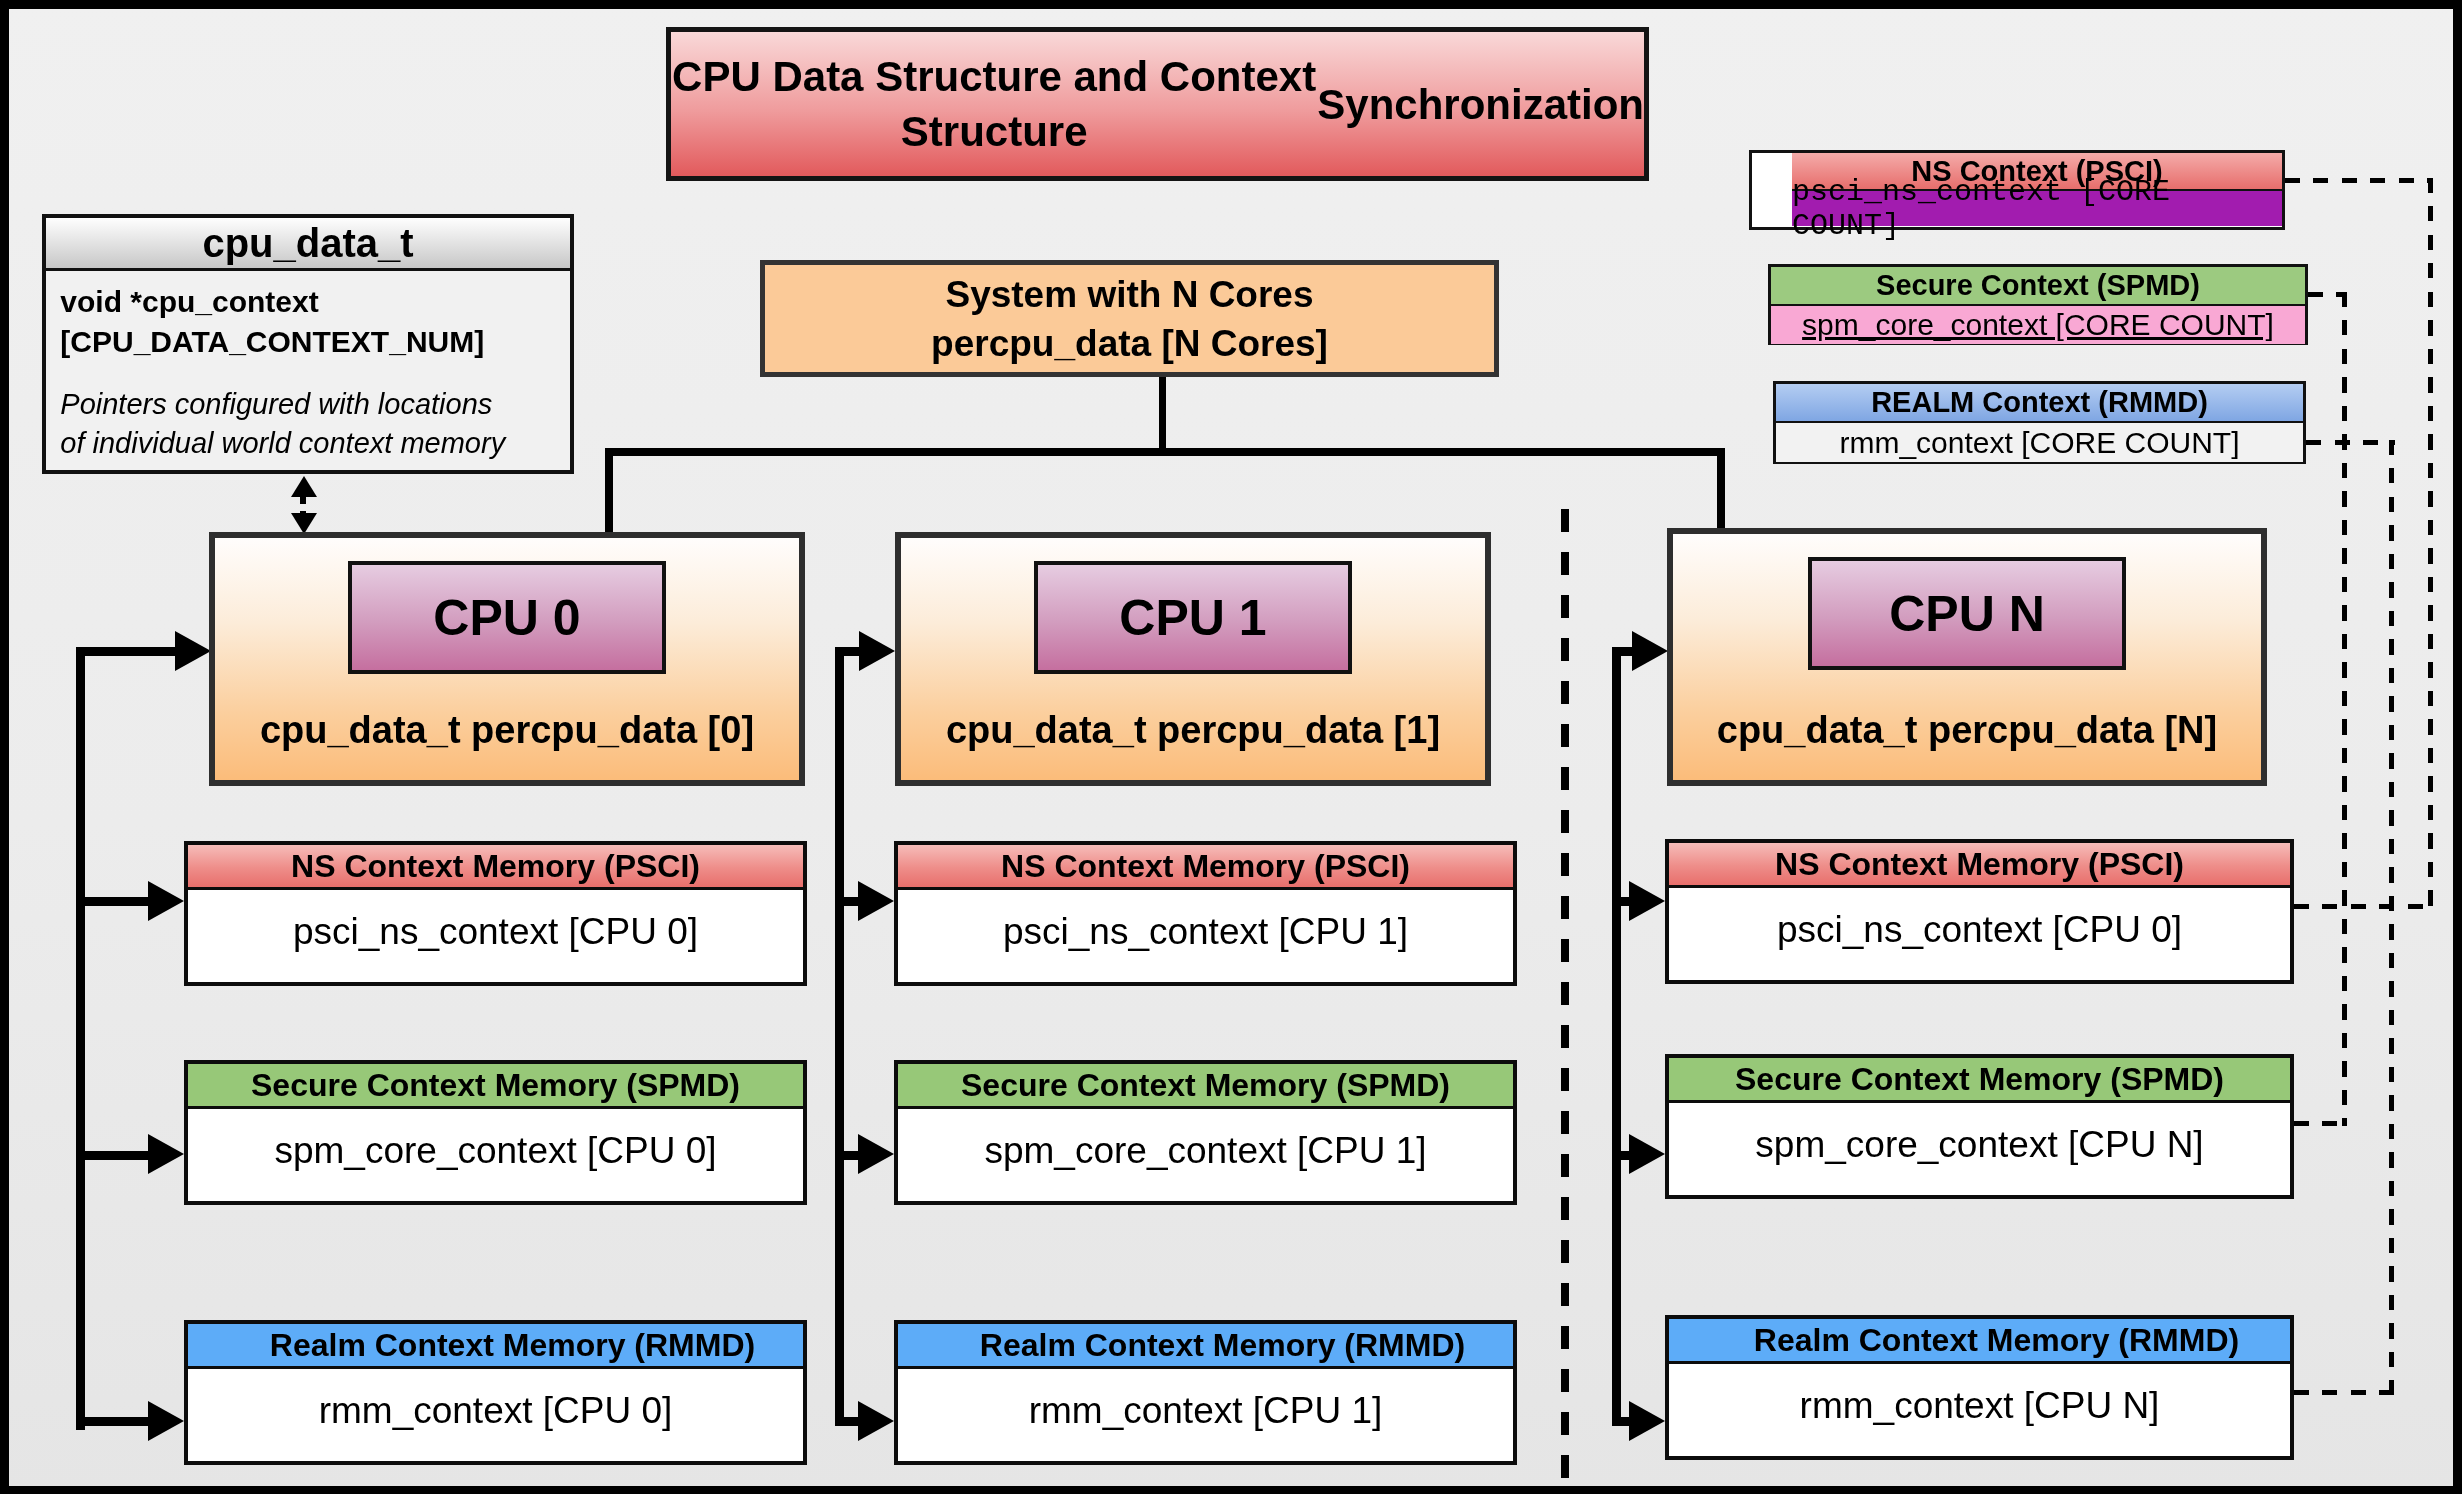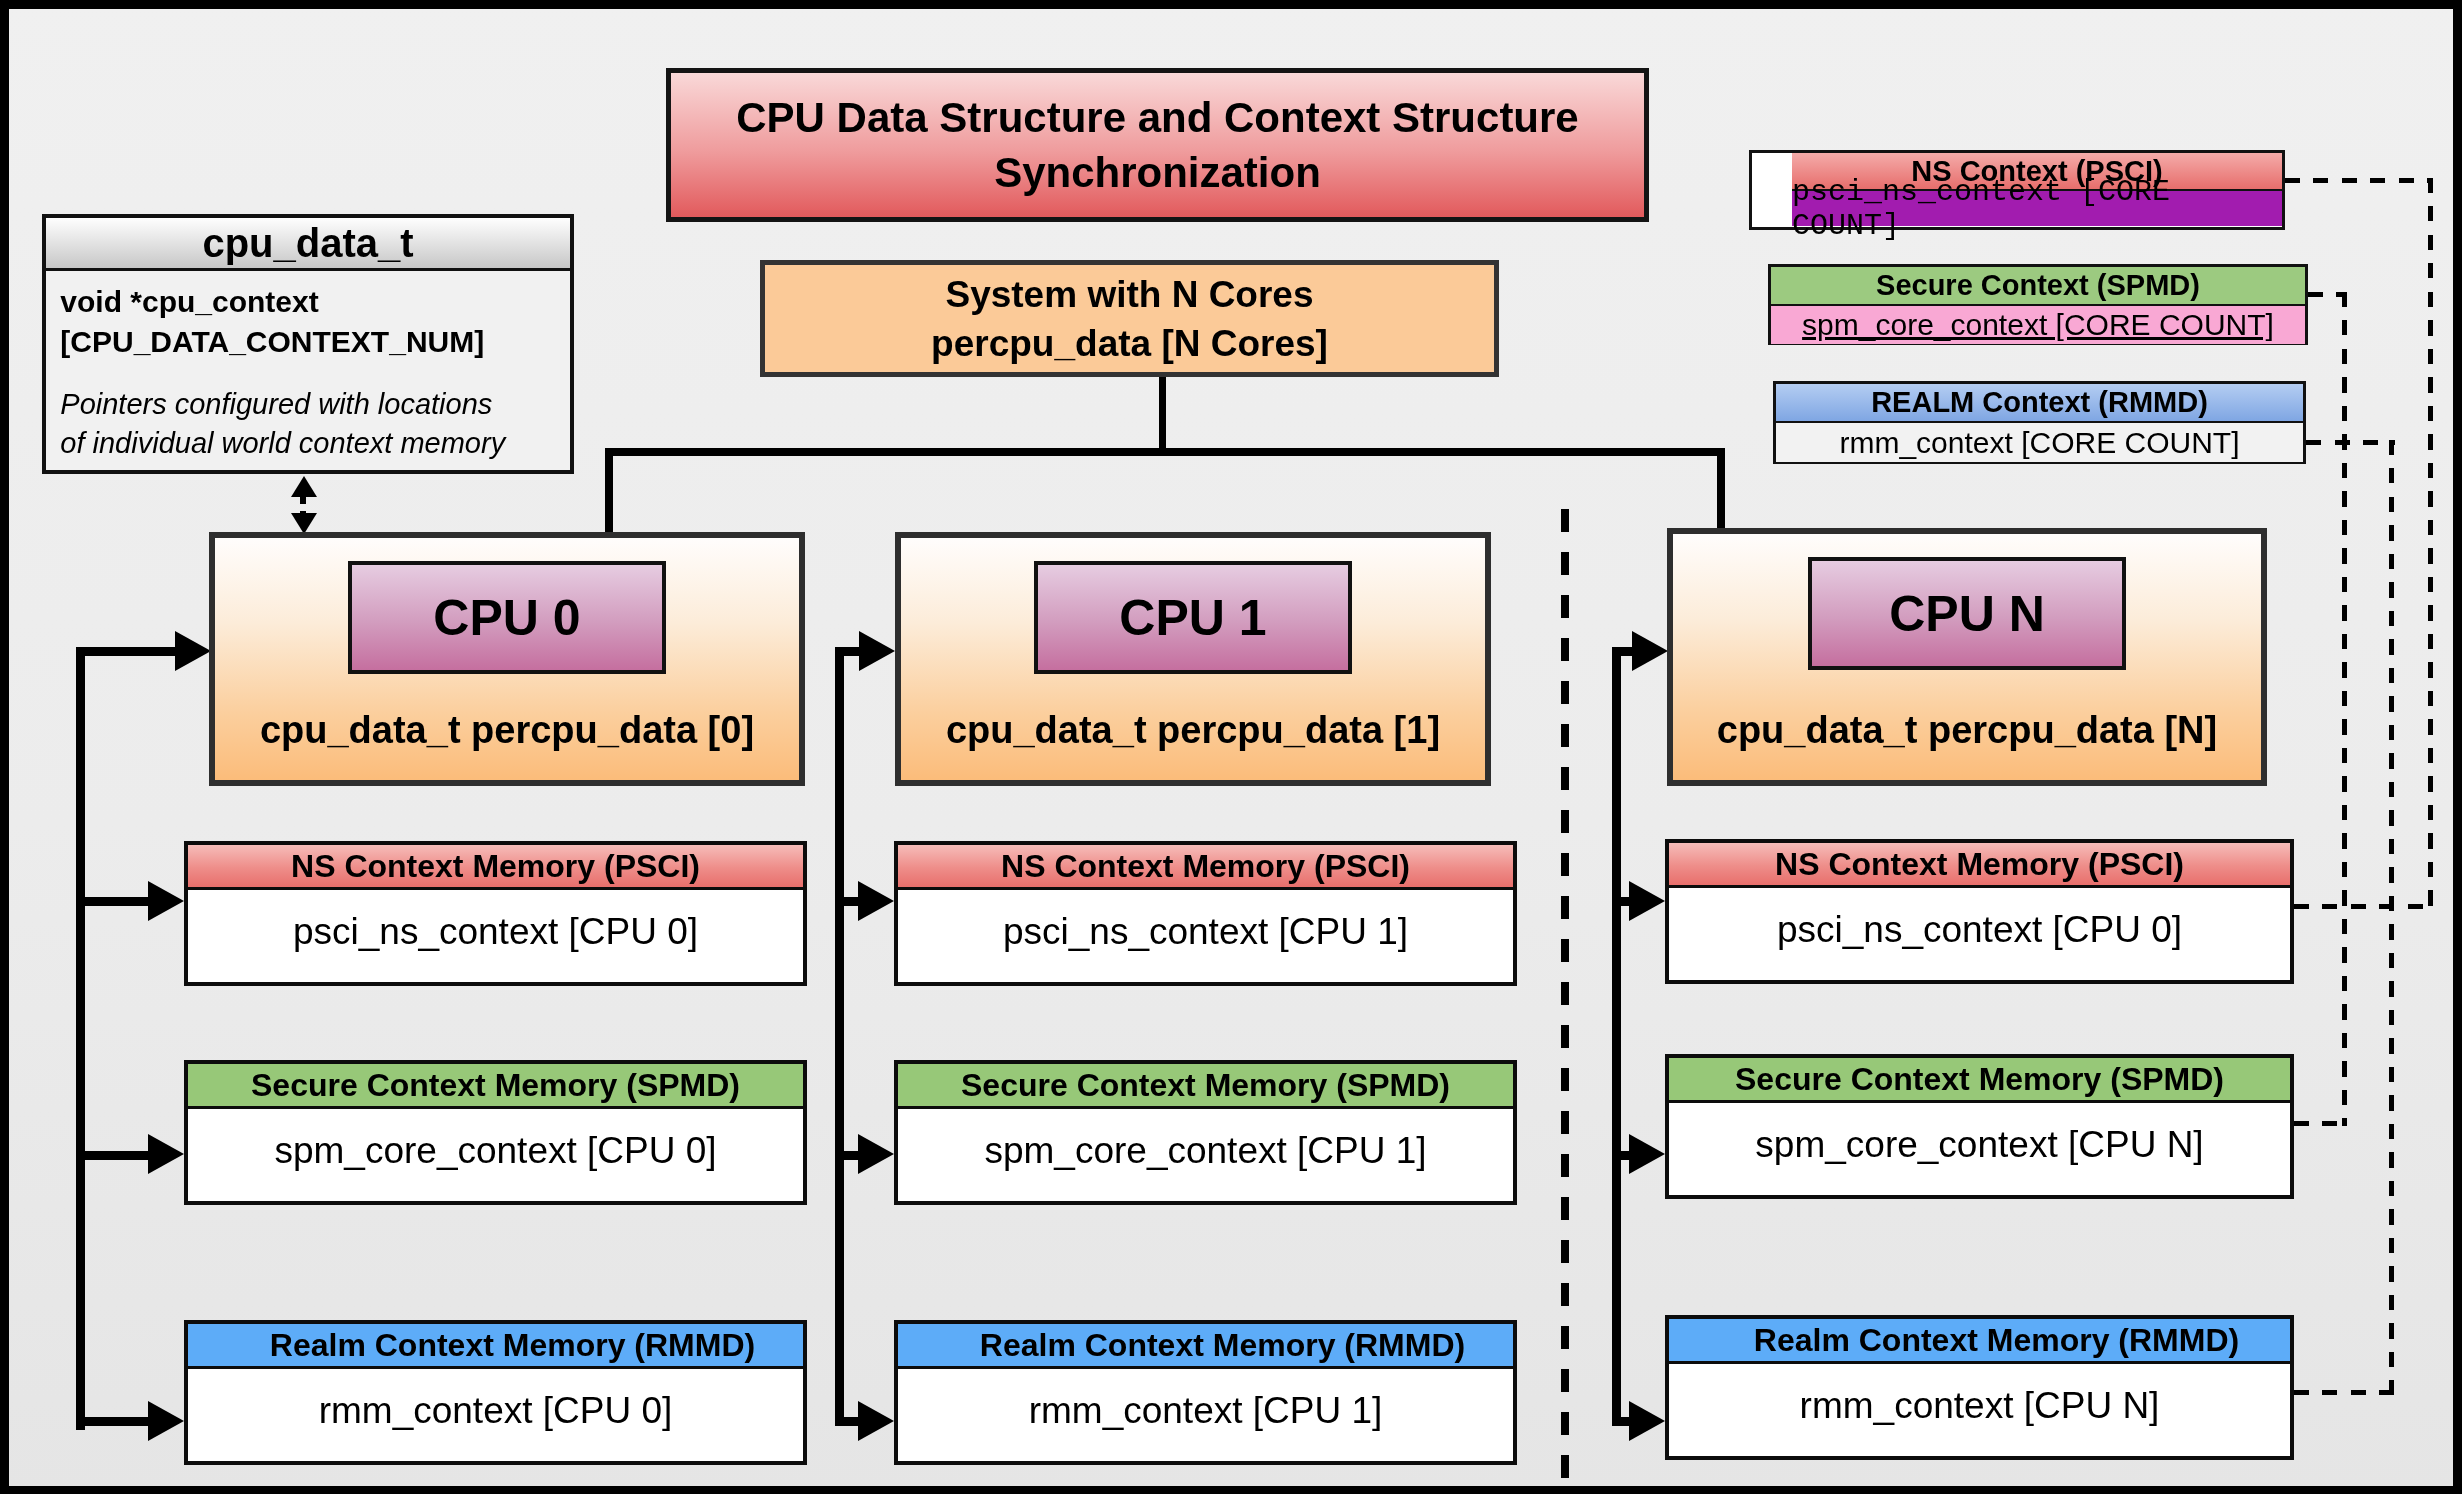--- a/index.html
+++ b/index.html
@@ -5,22 +5,22 @@
   html,body{margin:0;padding:0;background:#ddd;}
   .canvas{position:relative;width:2462px;height:1495px;overflow:hidden;
     background:linear-gradient(180deg,#f0f0f0 0%,#ececec 55%,#e5e5e5 100%);
     font-family:"Liberation Sans",sans-serif;color:#000;}
   .abs{position:absolute;box-sizing:border-box;}
   .frame{position:absolute;inset:0;border:9px solid #000;pointer-events:none;z-index:50;}
 
   
   .title{left:666px;top:27px;width:983px;height:154px;border:5.3px solid #141414;
     background:linear-gradient(180deg,#f9d8d8 0%,#ef9b9c 55%,#e25a5c 100%);
-    display:flex;flex-direction:column;align-items:center;justify-content:center;
-    font-weight:bold;font-size:42px;line-height:55px;text-align:center;z-index:5;margin-top:41px;}
+    display:flex;flex-direction:row;align-items:center;justify-content:center;
+    font-weight:bold;font-size:42px;line-height:55px;text-align:center;z-index:5;}
 
   
   .cdt{left:42px;top:214px;width:532px;height:260px;border:4.5px solid #111;background:#f1f1f1;z-index:5;}
   .cdt-hdr{height:50px;border-bottom:3.6px solid #111;
     background:linear-gradient(180deg,#fefefe 0%,#c7c7c7 100%);
     display:flex;align-items:center;justify-content:center;font-weight:bold;font-size:40px;}
   .cdt-body{padding:10.7px 14.3px 0 14.3px;font-size:30px;font-weight:bold;line-height:40px;white-space:pre-line;}
   .cdt-note{padding:23px 14.3px 0 14.3px;font-style:italic;font-size:29px;line-height:39px;white-space:pre-line;}
 
   

